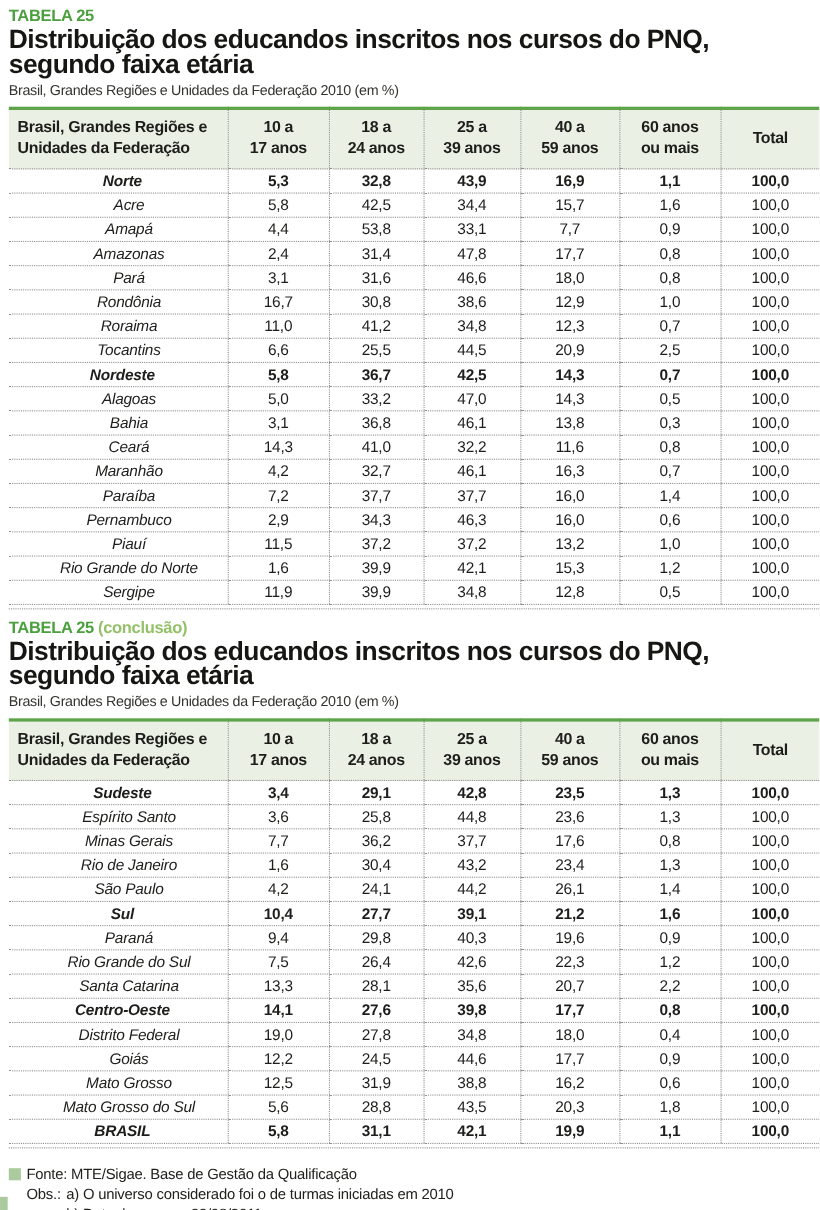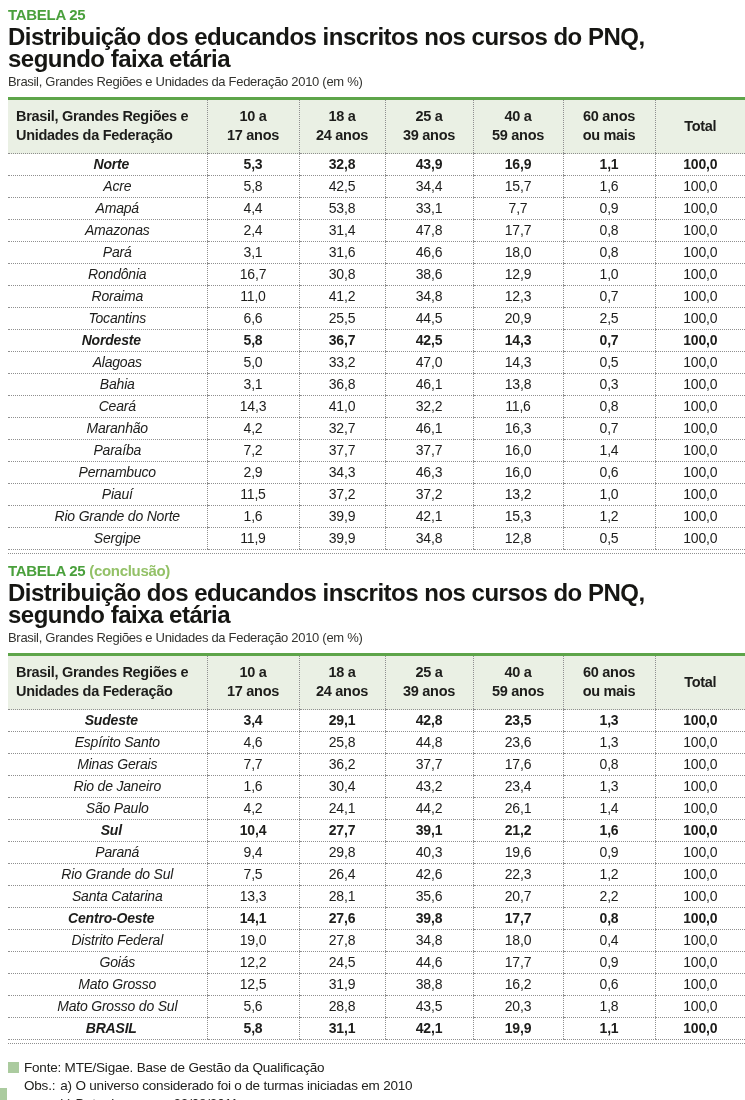--- a/index.html
+++ b/index.html
@@ -363,21 +363,21 @@
               <td class="label">Sudeste</td>
               <td class="num">3,4</td>
               <td class="num">29,1</td>
               <td class="num">42,8</td>
               <td class="num">23,5</td>
               <td class="num">1,3</td>
               <td class="num">100,0</td>
             </tr>
             <tr>
               <td class="label indent">Espírito Santo</td>
-              <td class="num">4,6</td>
+              <td class="num">3,6</td>
               <td class="num">25,8</td>
               <td class="num">44,8</td>
               <td class="num">23,6</td>
               <td class="num">1,3</td>
               <td class="num">100,0</td>
             </tr>
             <tr>
               <td class="label indent">Minas Gerais</td>
               <td class="num">7,7</td>
               <td class="num">36,2</td>

